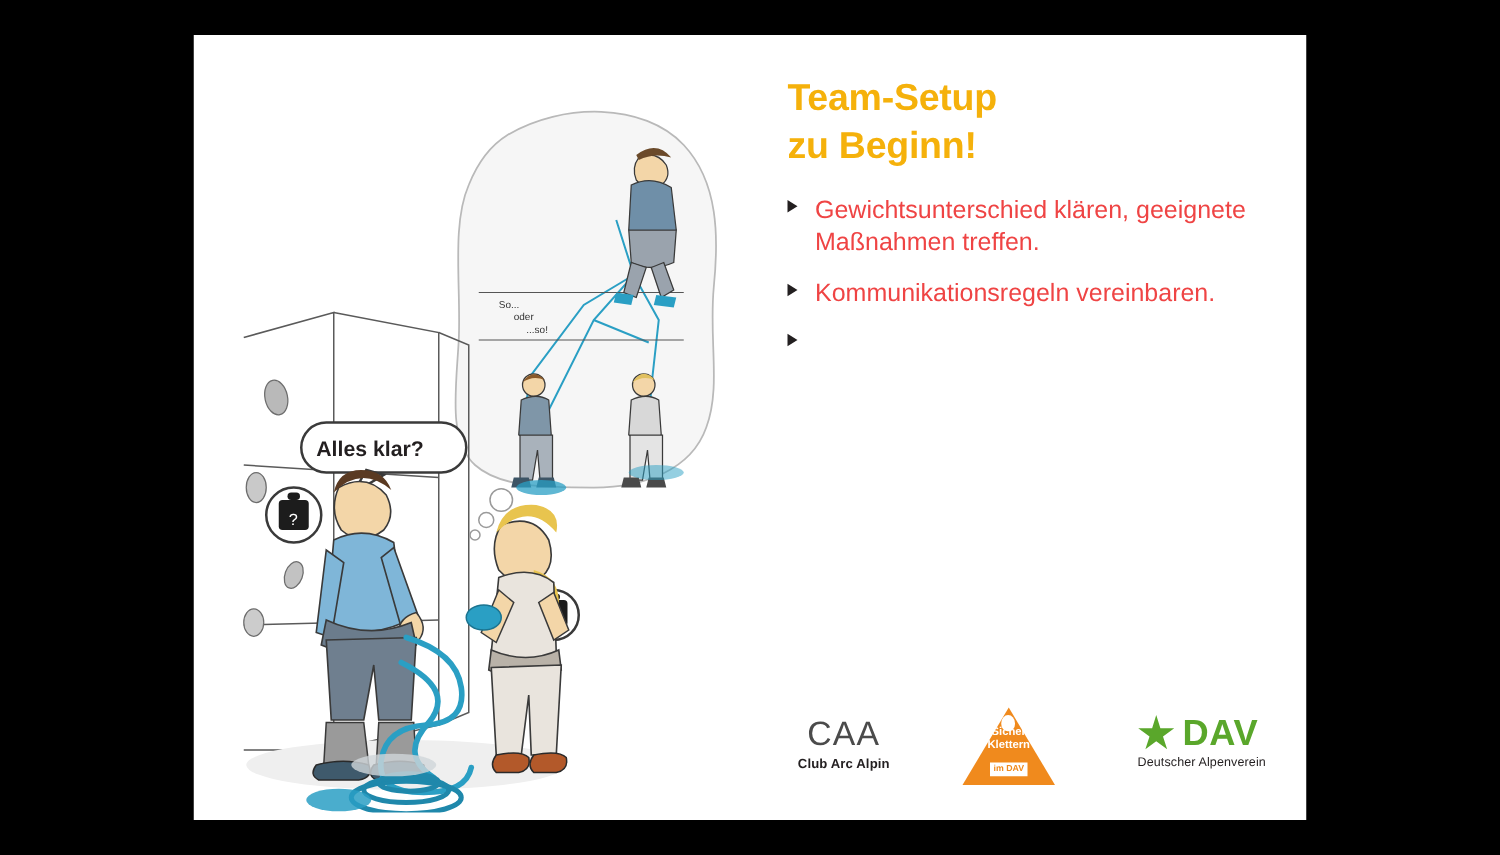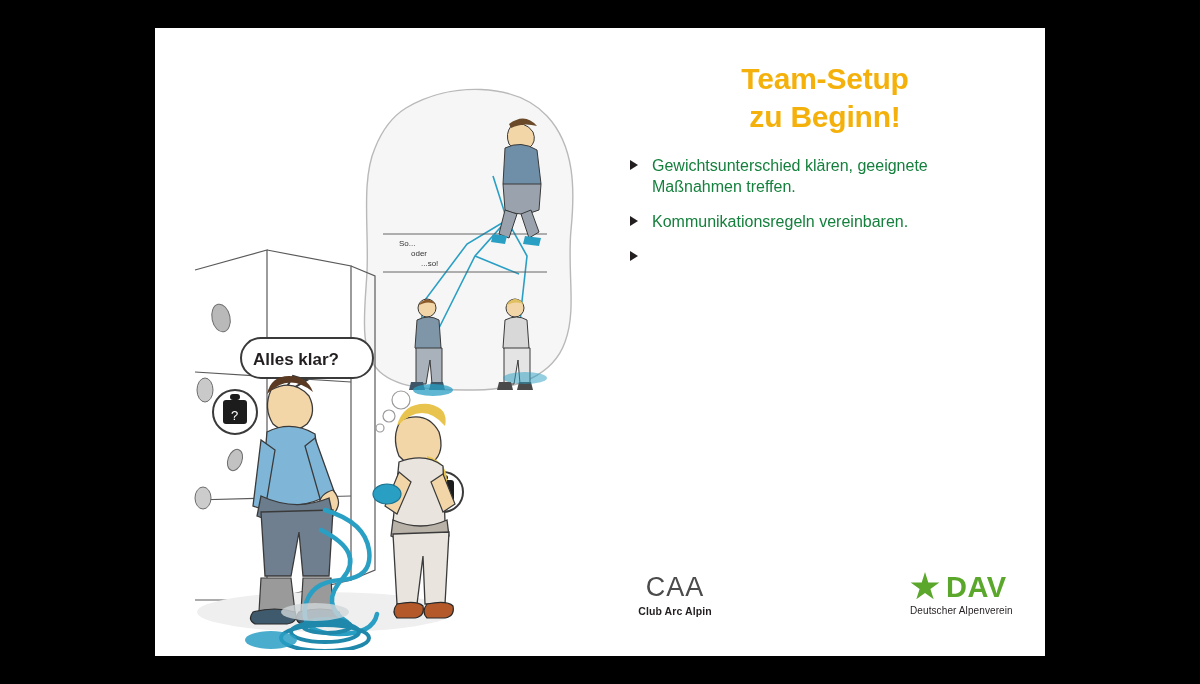--- a/index.html
+++ b/index.html
@@ -30,33 +30,33 @@
     width: 390px;
   }
   .title {
     color: #f5b10b;
     font-weight: bold;
     font-size: 30px;
     line-height: 1.28;
     letter-spacing: -0.2px;
     margin: 0 0 18px 0;
   }
-  .title span { display: block; text-align: center; }
+  .title span { display: block; }
   .bullets {
     list-style: none;
     margin: 0;
     padding: 0;
   }
   .bullets li {
     position: relative;
     padding-left: 22px;
     margin-bottom: 14px;
-    font-size: 16px;
+    font-size: 20px;
     line-height: 1.32;
-    color: #15803d;
+    color: #ef4444;
   }
   .bullets li .tri {
     position: absolute;
     left: 0;
     top: 5px;
     width: 0;
     height: 0;
     border-left: 8px solid #231f20;
     border-top: 5.5px solid transparent;
     border-bottom: 5.5px solid transparent;
@@ -349,20 +349,29 @@
     </ul>
   </div>
 
   <div class="logos">
 
     <div class="logo-caa">
       <div class="caa-mark">CAA</div>
       <div class="caa-text">Club Arc Alpin</div>
     </div>
 
+    <div class="logo-sk">
+      <div class="sk-tri"></div>
+      <div class="sk-dot"></div>
+      <div class="sk-inner">
+        <div>Sicher</div>
+        <div>Klettern</div>
+      </div>
+      <div class="sk-box">im DAV</div>
+    </div>
 
     <div class="logo-dav">
       <div class="dav-row">
         <div class="dav-star"></div>
         <div class="dav-word">DAV</div>
       </div>
       <div class="dav-sub">Deutscher Alpenverein</div>
     </div>
 
   </div>

